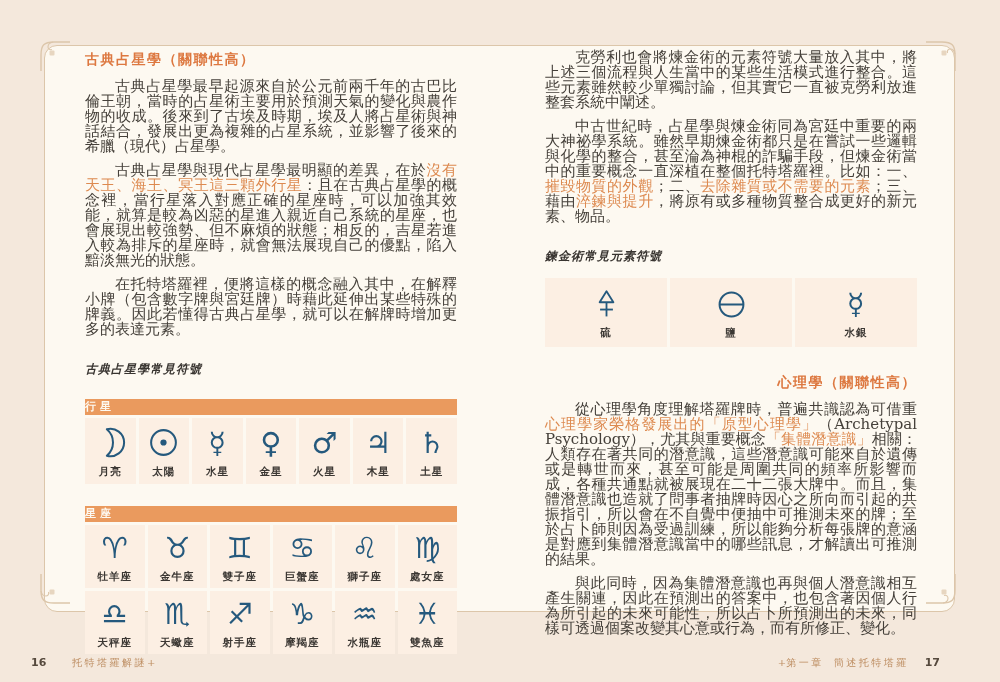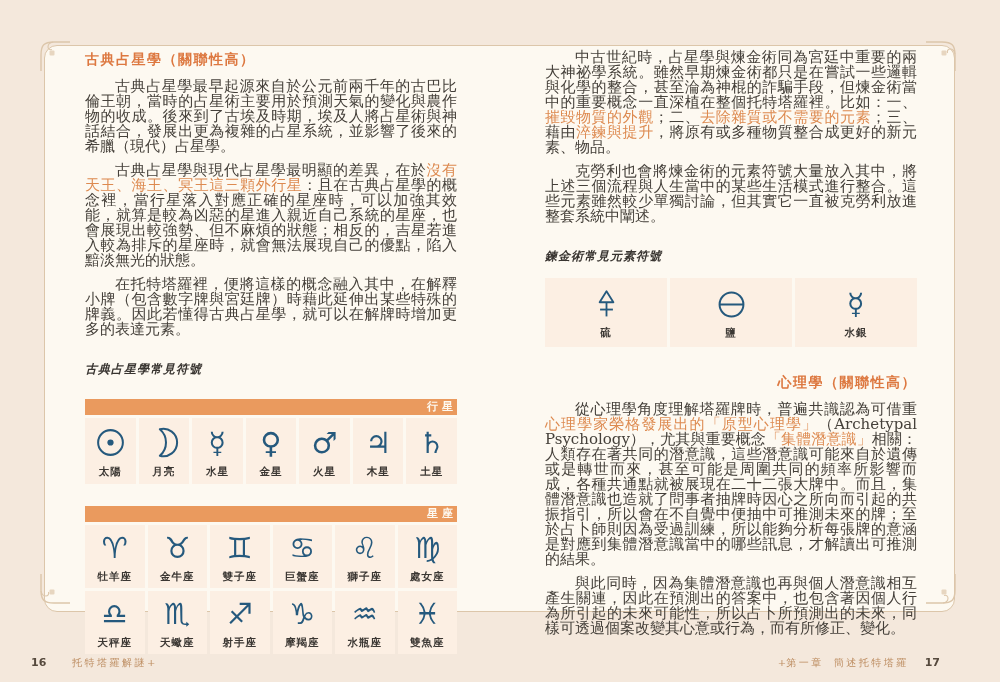--- a/index.html
+++ b/index.html
@@ -52,21 +52,21 @@
   }
 
   
   .sym-table { margin-top:22px; }
   .sym-table.zodiac { }
   .sym-table.elements { margin-top:14px; }
   .sym-header {
     background:#ea9a5e; color:#fdf9f1;
     font-family:"DejaVu Sans","Liberation Sans",sans-serif;
     font-size:11px; font-weight:bold; letter-spacing:4px;
-    text-align:right; line-height:16px; height:16px;
+    text-align:left; line-height:16px; height:16px;
     margin-bottom:3px;
   }
   .sym-grid { display:grid; gap:3px; }
   .cols-7 { grid-template-columns:repeat(7,1fr); }
   .cols-6 { grid-template-columns:repeat(6,1fr); }
   .cols-3 { grid-template-columns:repeat(3,1fr); }
   .sym-cell {
     background:#fcefe3; height:66px;
     display:flex; flex-direction:column;
     align-items:center; justify-content:center;
@@ -143,36 +143,36 @@
       <p><span>在托特塔羅裡，便將這樣的概念融入其中，在解釋小牌（包含數字牌與宮廷牌）時藉此延伸出某些特殊的牌義。因此若懂得古典占星學，就可以在解牌時增加更多的表達元素。</span></p>
     </div>
   <h3 class="sub-heading">古典占星學常見符號</h3>
 
   <div class="sym-table">
     <div class="sym-header">行星</div>
     <div class="sym-grid cols-7">
         <div class="sym-cell">
           <div class="sym-glyph">
             <svg class="sym-svg" viewBox="0 0 36 36">
+              <path d="M14 3.5 A15 15 0 1 1 14 32.5 A19 19 0 0 0 14 3.5 Z" fill="none" stroke="currentColor" stroke-width="2.2" stroke-linejoin="round"></path>
+            </svg>
+          </div>
+          <div class="sym-label">月亮</div>
+        </div>
+        <div class="sym-cell">
+          <div class="sym-glyph">
+            <svg class="sym-svg" viewBox="0 0 36 36">
               <circle cx="18" cy="18" r="13.5" fill="none" stroke="currentColor" stroke-width="2.2"></circle>
               <circle cx="18" cy="18" r="3.4" fill="currentColor"></circle>
             </svg>
           </div>
           <div class="sym-label">太陽</div>
         </div>
         <div class="sym-cell">
           <div class="sym-glyph">
-            <svg class="sym-svg" viewBox="0 0 36 36">
-              <path d="M14 3.5 A15 15 0 1 1 14 32.5 A19 19 0 0 0 14 3.5 Z" fill="none" stroke="currentColor" stroke-width="2.2" stroke-linejoin="round"></path>
-            </svg>
-          </div>
-          <div class="sym-label">月亮</div>
-        </div>
-        <div class="sym-cell">
-          <div class="sym-glyph">
             <span class="glyph-text">☿</span>
           </div>
           <div class="sym-label">水星</div>
         </div>
         <div class="sym-cell">
           <div class="sym-glyph">
             <span class="glyph-text">♀</span>
           </div>
           <div class="sym-label">金星</div>
         </div>
@@ -271,22 +271,22 @@
             <span class="glyph-text">♓</span>
           </div>
           <div class="sym-label">雙魚座</div>
         </div>
       </div>
   </div>
 </div>
 
 <div class="page page-right">
   <div class="paras">
+      <p><span>克勞利也會將煉金術的元素符號大量放入其中，將上述三個流程與人生當中的某些生活模式進行整合。這些元素雖然較少單獨討論，但其實它一直被克勞利放進整套系統中闡述。</span></p>
       <p><span>中古世紀時，占星學與煉金術同為宮廷中重要的兩大神祕學系統。雖然早期煉金術都只是在嘗試一些邏輯與化學的整合，甚至淪為神棍的詐騙手段，但煉金術當中的重要概念一直深植在整個托特塔羅裡。比如：一、</span><span class="hl">摧毀物質的外觀</span><span>；二、</span><span class="hl">去除雜質或不需要的元素</span><span>；三、藉由</span><span class="hl">淬鍊與提升</span><span>，將原有或多種物質整合成更好的新元素、物品。</span></p>
-      <p><span>克勞利也會將煉金術的元素符號大量放入其中，將上述三個流程與人生當中的某些生活模式進行整合。這些元素雖然較少單獨討論，但其實它一直被克勞利放進整套系統中闡述。</span></p>
     </div>
   <h3 class="sub-heading">鍊金術常見元素符號</h3>
 
   <div class="sym-table elements">
     <div class="sym-grid cols-3">
         <div class="sym-cell">
           <div class="sym-glyph">
             <svg class="sym-svg" viewBox="0 0 36 36">
               <path d="M18 3.5 L10.5 15.5 H25.5 Z" fill="none" stroke="currentColor" stroke-width="2" stroke-linejoin="round"></path>
               <path d="M18 15.5 V31" fill="none" stroke="currentColor" stroke-width="2"></path>

